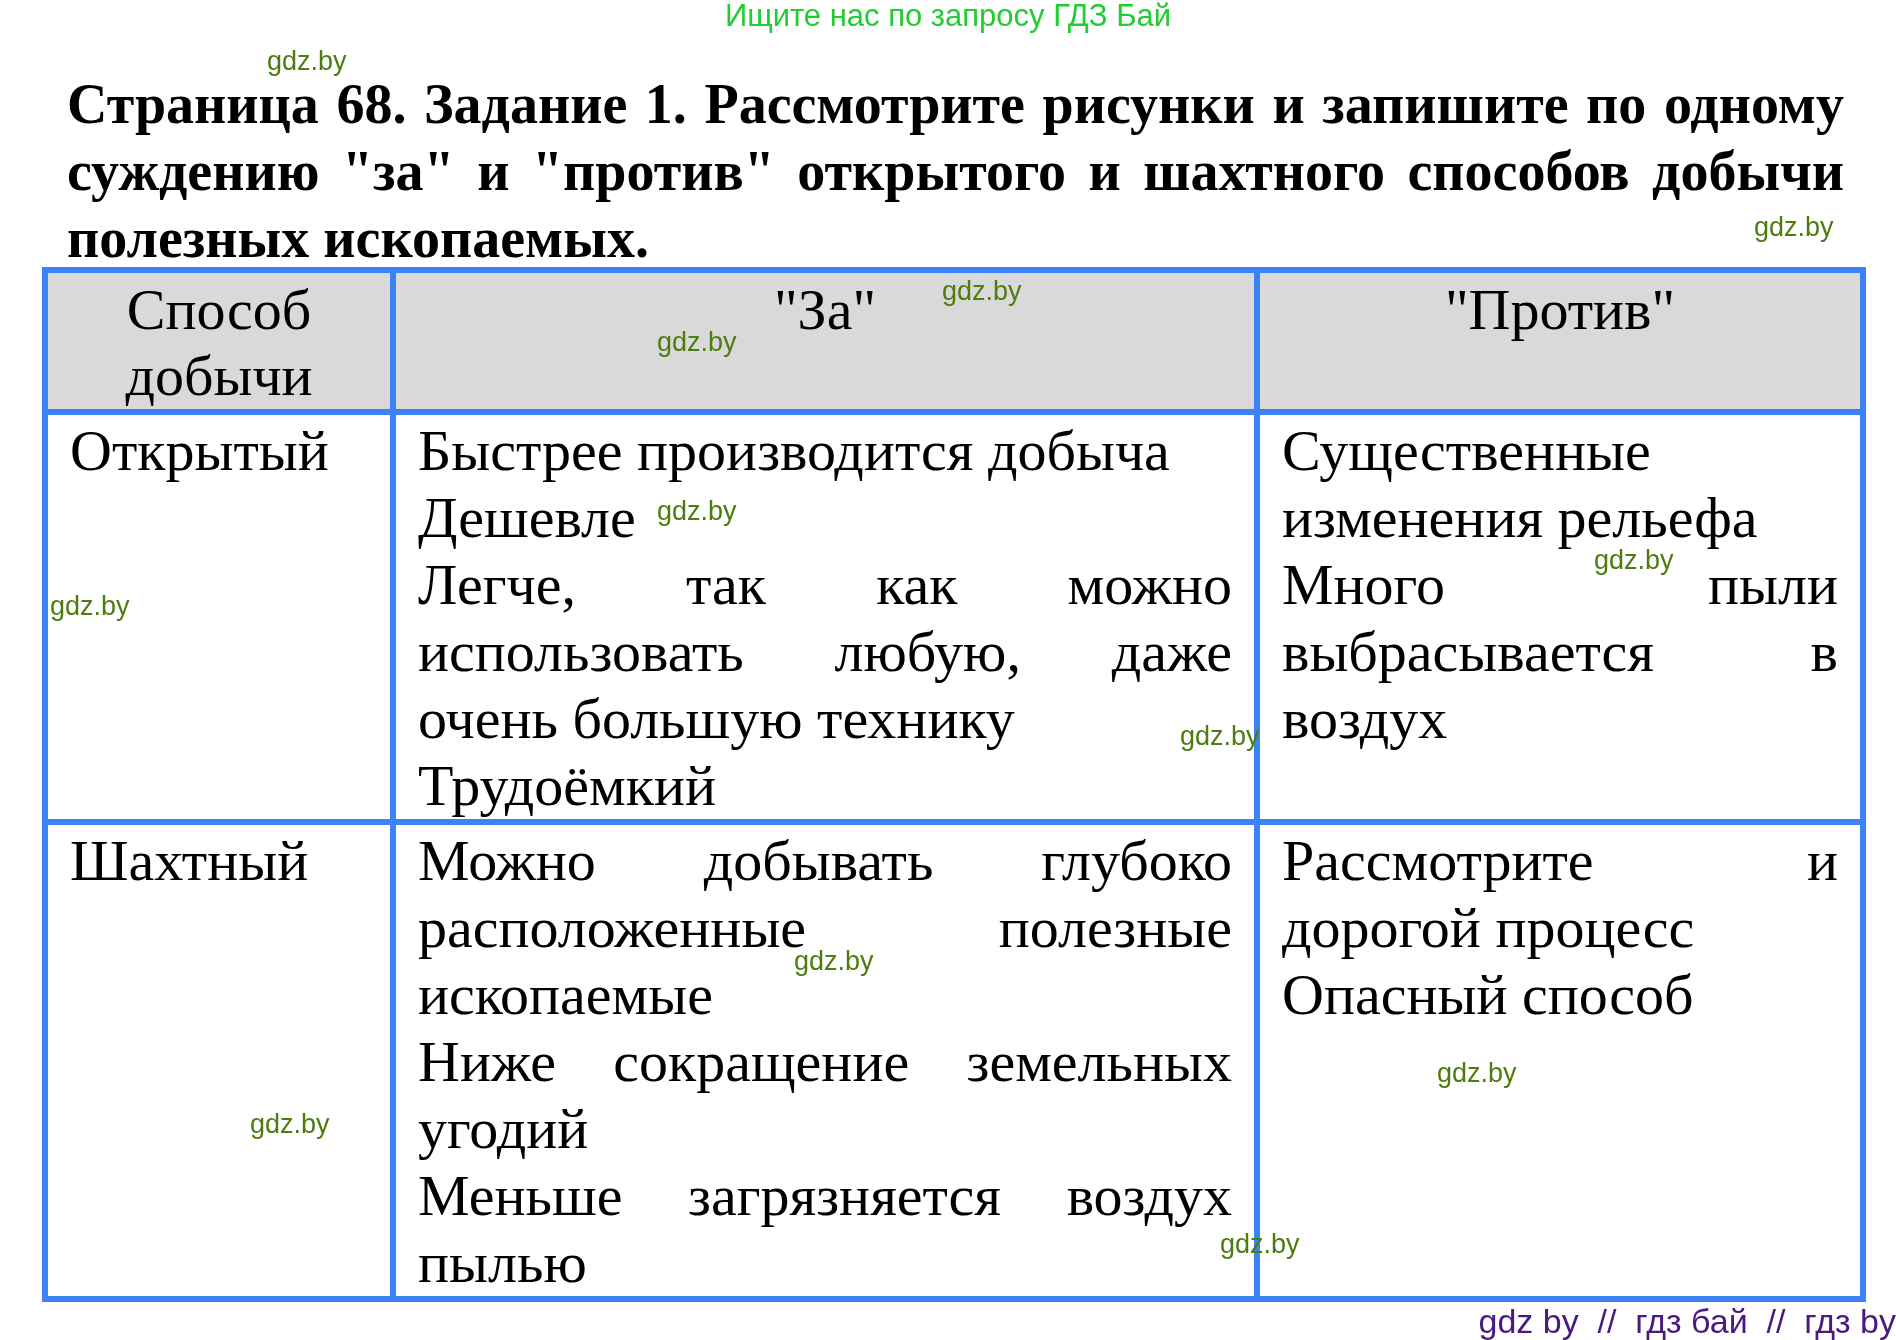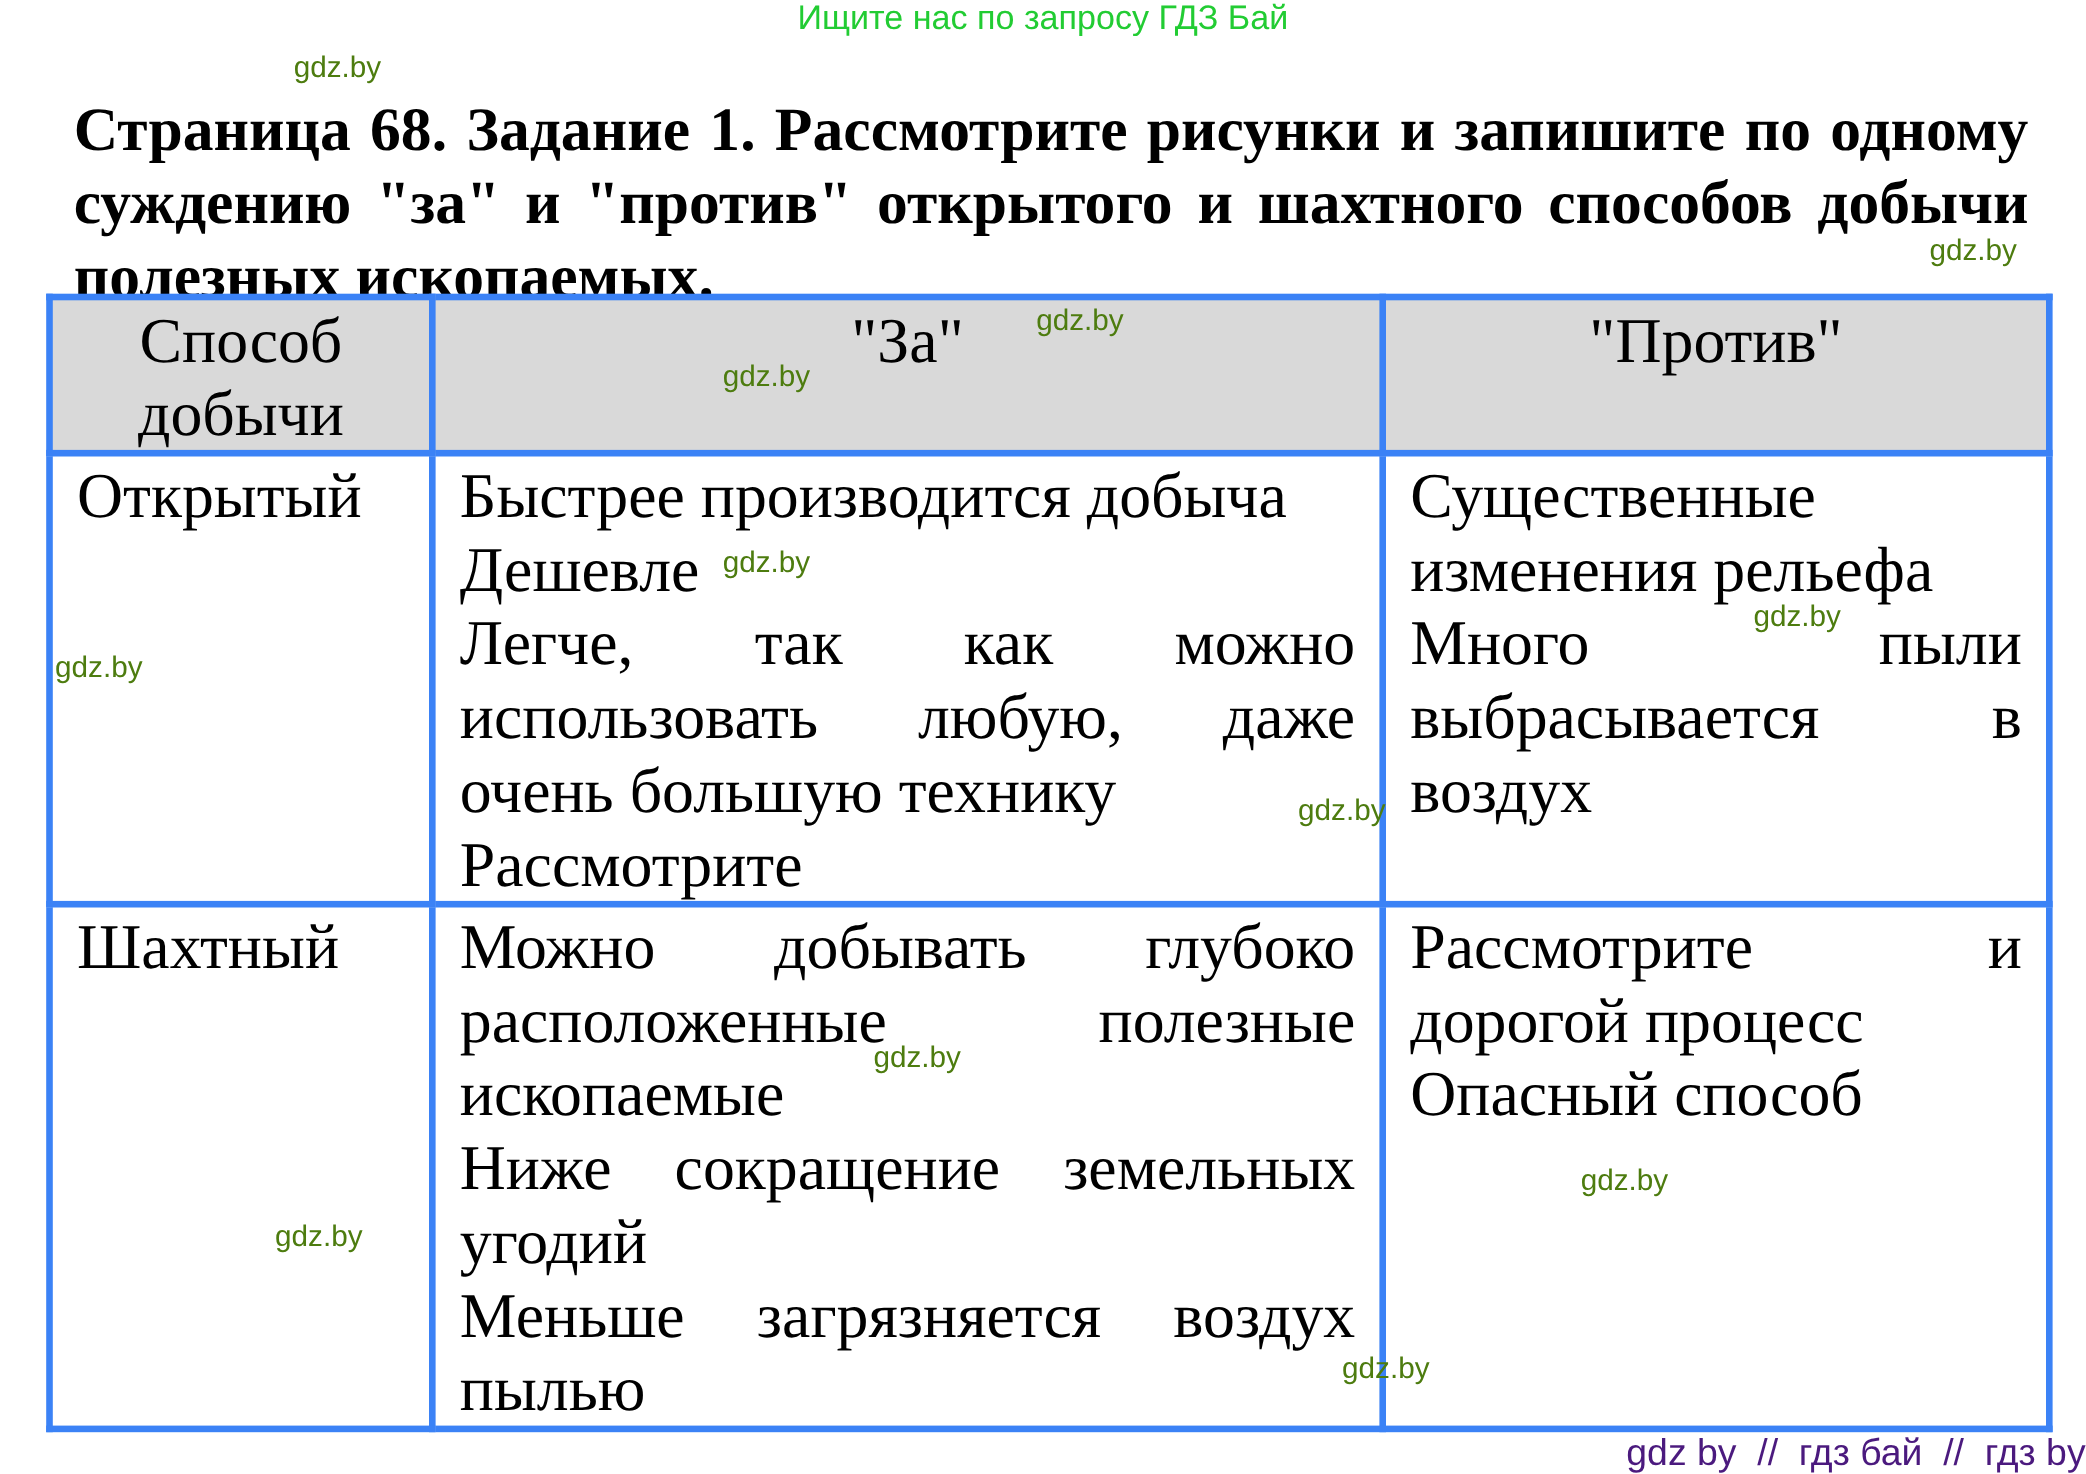--- a/index.html
+++ b/index.html
@@ -5,21 +5,21 @@
   html, body { margin: 0; padding: 0; background: #ffffff; }
   body { width: 1896px; height: 1340px; position: relative; overflow: hidden; }
   .serif { font-family: "Liberation Serif", "DejaVu Serif", serif; }
   .sans { font-family: "Liberation Sans", "DejaVu Sans", sans-serif; }
 
   .top-banner {
     position: absolute; left: 0; width: 1896px; top: -2px;
     text-align: center; font-size: 31px; line-height: 36px;
   }
   .title {
-    position: absolute; left: 67px; width: 1777px; top: 85px;
+    position: absolute; left: 67px; width: 1777px; top: 71px;
     font-size: 56px; font-weight: bold; line-height: 67px;
     text-align: justify; text-align-last: left; color: #000;
   }
   .wm {
     position: absolute; font-size: 27px; line-height: 30px; color: #4d7c0f;
     white-space: nowrap;
   }
   table.grid {
     position: absolute; left: 42px; top: 267px;
     width: 1818px; border-collapse: collapse; table-layout: fixed;
@@ -63,21 +63,21 @@
     <th class="hcell">"За"</th>
     <th class="hcell">"Против"</th>
   </tr>
   <tr class="row1">
     <td class="method">Открытый</td>
     <td>
       <div class="cell-text">
         <div>Быстрее производится добыча</div>
         <div>Дешевле</div>
         <div>Легче, так как можно использовать любую, даже очень большую технику</div>
-        <div>Рассмотрите</div>
+        <div>Трудоёмкий</div>
       </div>
     </td>
     <td>
       <div class="cell-text">
         <div>Существенные изменения рельефа</div>
         <div>Много пыли выбрасывается в воздух</div>
       </div>
     </td>
   </tr>
   <tr class="row2">

